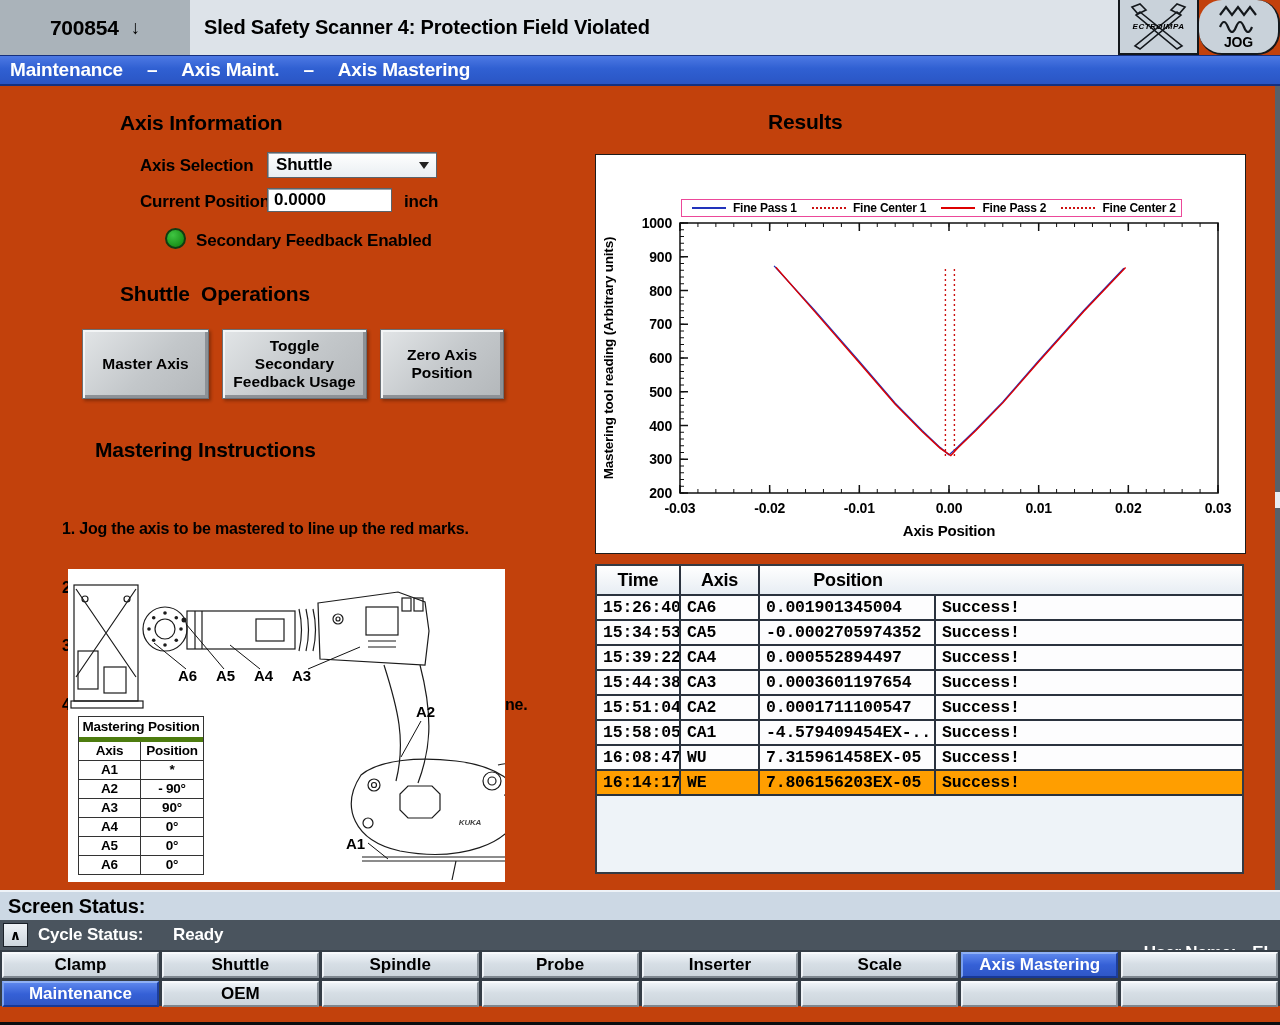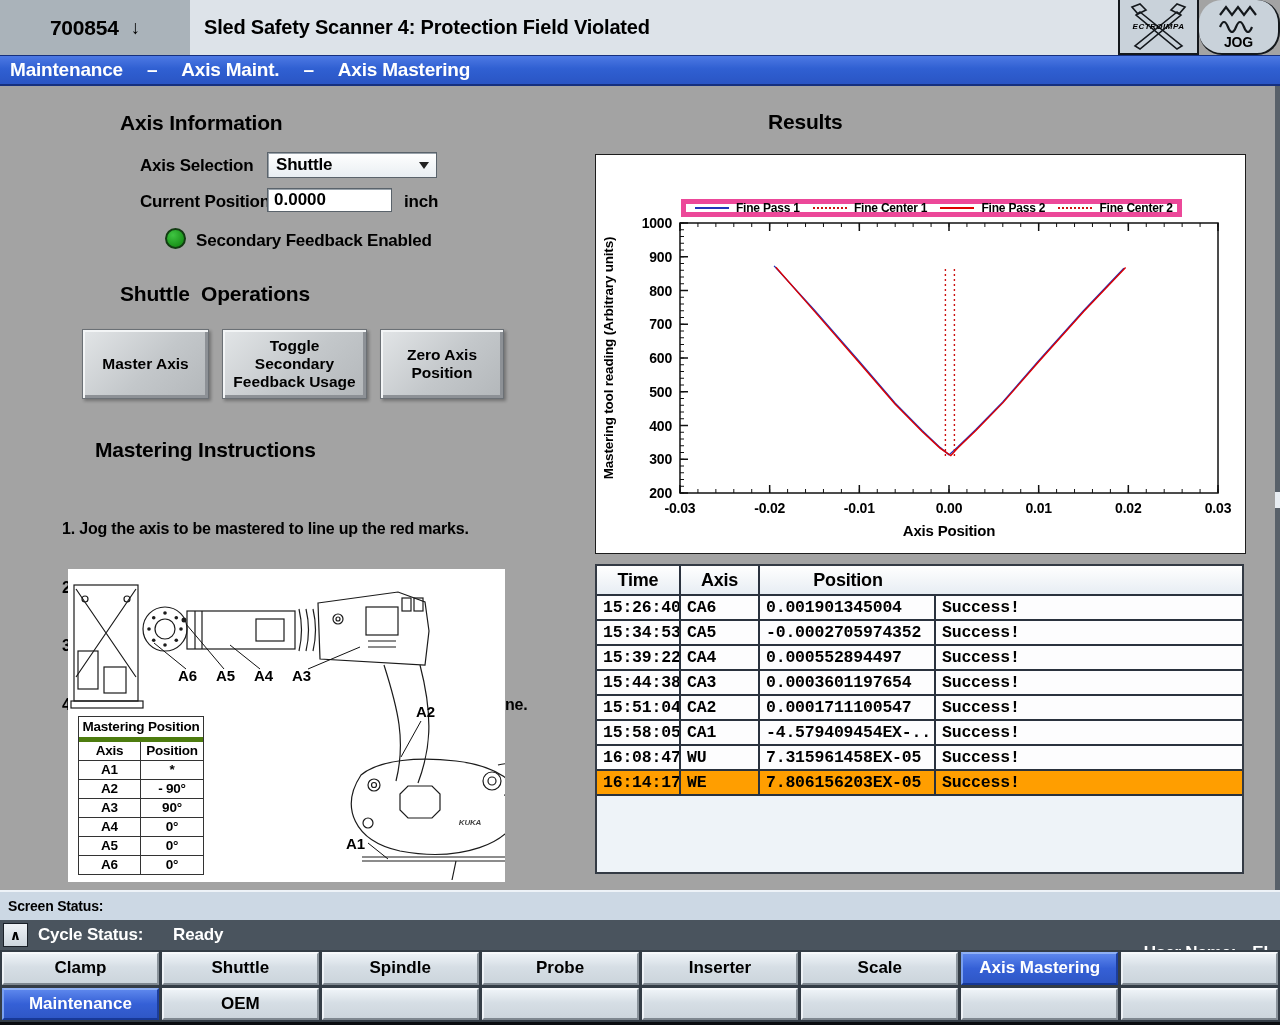--- a/index.html
+++ b/index.html
@@ -1,16 +1,16 @@
 <!DOCTYPE html>
 <html><head>
 <meta charset="utf-8">
 <style>
   html,body{margin:0;padding:0;background:#222;}
-  .screen{position:relative;width:1280px;height:1025px;background:#a3a3a3;overflow:hidden;
+  .screen{position:relative;width:1280px;height:1025px;background:#c2410c;overflow:hidden;
           font-family:"Liberation Sans","DejaVu Sans",sans-serif;color:#000;letter-spacing:-0.2px;}
   
   .topbar{position:absolute;top:0;left:0;width:1280px;height:55px;display:flex;}
   .alarm-tab{width:190px;height:55px;background:#aab3ba;display:flex;align-items:center;justify-content:center;gap:12px;
              font-size:21px;font-weight:bold;cursor:pointer;}
   .alarm-arrow{font-size:19px;font-weight:bold;}
   .alarm-msg{flex:1;background:#dde3e9;display:flex;align-items:center;padding-left:14px;font-size:20px;font-weight:bold;text-align:center;}
   .icon-btn{width:81px;height:55px;background:#c9d2da;border:2px solid #14181c;border-top:none;box-sizing:border-box;
             position:relative;display:flex;flex-direction:column;align-items:center;justify-content:center;cursor:pointer;}
   .icon-btn + .icon-btn{border-left:none;border-radius:23px;}
@@ -42,47 +42,47 @@
   .robot-panel{position:absolute;left:68px;top:483px;width:437px;height:313px;background:#fff;}
   .mp-table{position:absolute;left:10px;top:147px;width:124px;background:#fff;border:1px solid #333;
             font-size:13.5px;font-weight:bold;text-align:center;}
   .mp-title{height:20px;line-height:20px;border-bottom:5px solid #4d7c0f;}
   .mp-row{display:grid;grid-template-columns:1fr 1fr;border-bottom:1px solid #333;height:18px;line-height:18px;}
   .mp-row:last-child{border-bottom:none;}
   .mp-row div:first-child{border-right:1px solid #333;}
   
   .chart-panel{position:absolute;left:595px;top:68px;width:649px;height:398px;background:#fff;border:1px solid #1c1c1c;box-sizing:content-box;}
   .chart-title{position:absolute;top:8px;left:0;width:100%;text-align:center;font-size:15px;font-weight:bold;}
-  #chart-legend{position:absolute;left:85px;top:44px;width:501px;height:18px;border:5px solid #ec4899;background:#fff;display:flex;box-sizing:border-box;}
+  #chart-legend{position:absolute;left:85px;top:44px;width:501px;height:18px;border:1px solid #ec4899;background:#fff;display:flex;box-sizing:border-box;}
   .lg-item{flex:1;display:flex;align-items:center;justify-content:center;gap:7px;font-size:12px;font-weight:bold;white-space:nowrap;}
   .lg-line{width:34px;height:0;border-top:2px solid #000;}
   #chart-svg{position:absolute;left:0;top:0;}
   #chart-svg text{font-family:"Liberation Sans","DejaVu Sans",sans-serif;font-weight:bold;fill:#000;}
   
   .table-panel{position:absolute;left:595px;top:478px;width:649px;height:310px;background:#eef3f8;border:2px solid #333a44;box-sizing:border-box;overflow:hidden;}
   .res-header{display:grid;grid-template-columns:84px 79px 176px 1fr;height:28px;background:linear-gradient(#ffffff,#e7edf3);
               border-bottom:2px solid #2a323e;font-size:18px;font-weight:bold;}
   .res-header div{display:flex;align-items:center;justify-content:center;border-right:2px solid #2a323e;}
   .res-header div:last-child{border-right:none;}
   .res-row{display:grid;grid-template-columns:84px 79px 176px 1fr;height:23px;background:#fdfdfe;border-bottom:2px solid #2a323e;
            font-size:16.5px;font-weight:bold;cursor:default;}
   .res-row div{display:flex;align-items:center;padding-left:6px;border-right:2px solid #2a323e;overflow:hidden;white-space:nowrap;font-family:Liberation Mono, monospace;}
   .res-row div:last-child{border-right:none;}
   
   .screen-status{position:absolute;top:890px;left:0;width:1280px;height:30px;box-sizing:border-box;background:#ccd8e4;
-                 border-top:2px solid #eef3f8;display:flex;align-items:center;padding-left:8px;font-size:14px;font-weight:bold;}
+                 border-top:2px solid #eef3f8;display:flex;align-items:center;padding-left:8px;font-size:20px;font-weight:bold;}
   .cycle-bar{position:absolute;top:920px;left:0;width:1280px;height:30px;background:#4a545e;color:#fff;
              display:flex;align-items:center;font-size:17px;font-weight:bold;}
   .collapse-btn{position:absolute;left:3px;top:3px;width:25px;height:24px;background:linear-gradient(#eef2f6,#cdd6de);
                 border:1px solid #1a2028;color:#000;font-size:14px;font-weight:bold;display:flex;align-items:center;justify-content:center;cursor:pointer;font-family:inherit;}
   .cycle-label{margin-left:38px;}
   .cycle-value{margin-left:30px;}
   .user{margin-left:auto;margin-right:12px;display:flex;gap:16px;margin-top:36px;}
   
-  .nav{position:absolute;top:950px;left:0;width:1280px;height:72px;background:#343d46;box-sizing:border-box;
+  .nav{position:absolute;top:950px;left:0;width:1280px;height:56px;background:#343d46;box-sizing:border-box;
        display:grid;grid-template-columns:repeat(8,1fr);grid-template-rows:1fr 1fr;gap:3px;padding:2px;}
   .nav-btn{box-sizing:border-box;font-family:inherit;font-size:17px;font-weight:bold;color:#000;cursor:pointer;
            background:linear-gradient(180deg,#eef3f7,#d6dee5 45%,#ccd5dc);
            border-top:2px solid #f8fafc;border-left:2px solid #eef2f6;border-right:2px solid #8a939b;border-bottom:2px solid #7e878f;}
   .nav-btn.active{color:#fff;background:linear-gradient(180deg,#5c86ec,#3560d6 50%,#2f57c6);
            border-top-color:#8fb0f4;border-left-color:#7aa0f0;border-right-color:#1c3e9e;border-bottom-color:#173896;}
   .bottom-strip{position:absolute;top:1022px;left:0;width:1280px;height:3px;background:#0a0d10;}
   .edge{position:absolute;right:0;top:86px;width:5px;height:804px;background:#586069;}
   .edge-handle{position:absolute;right:0;top:406px;width:5px;height:16px;background:#e8edf2;}
 </style>

